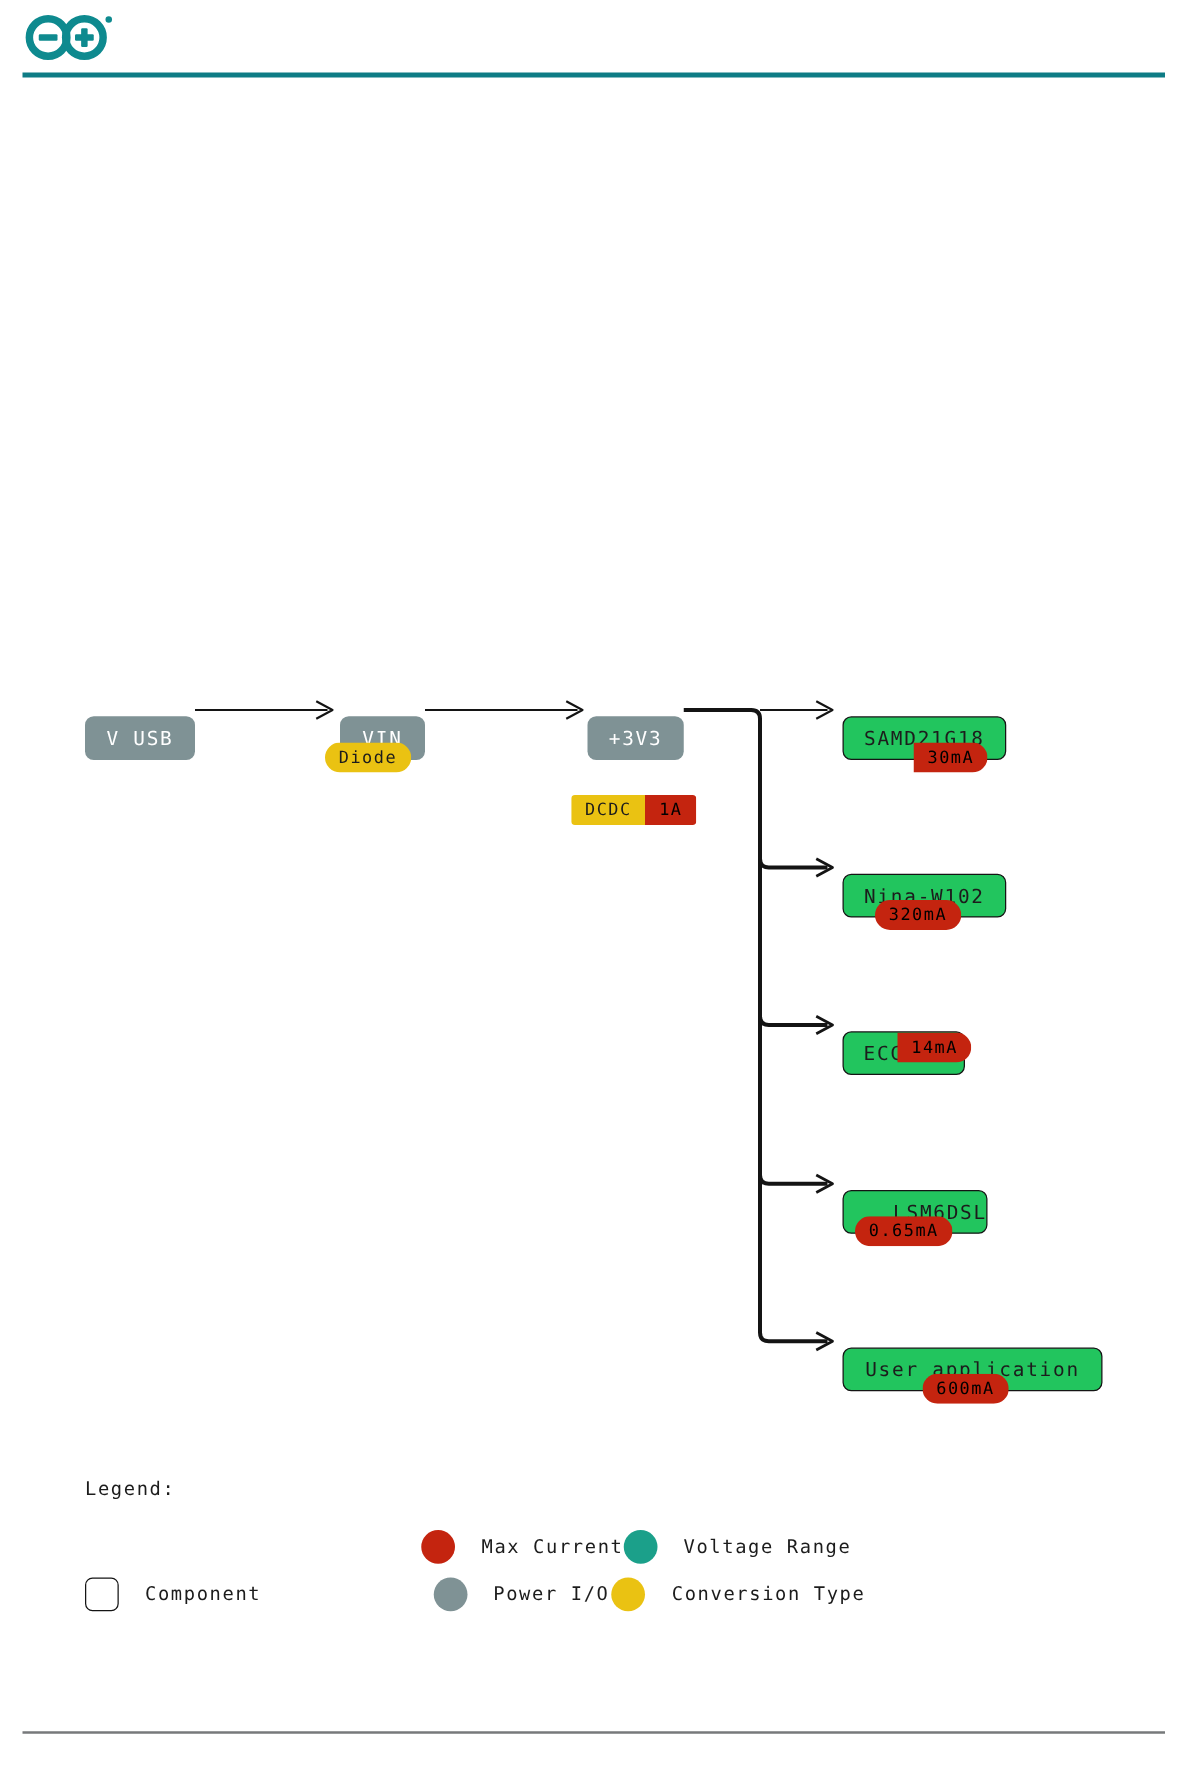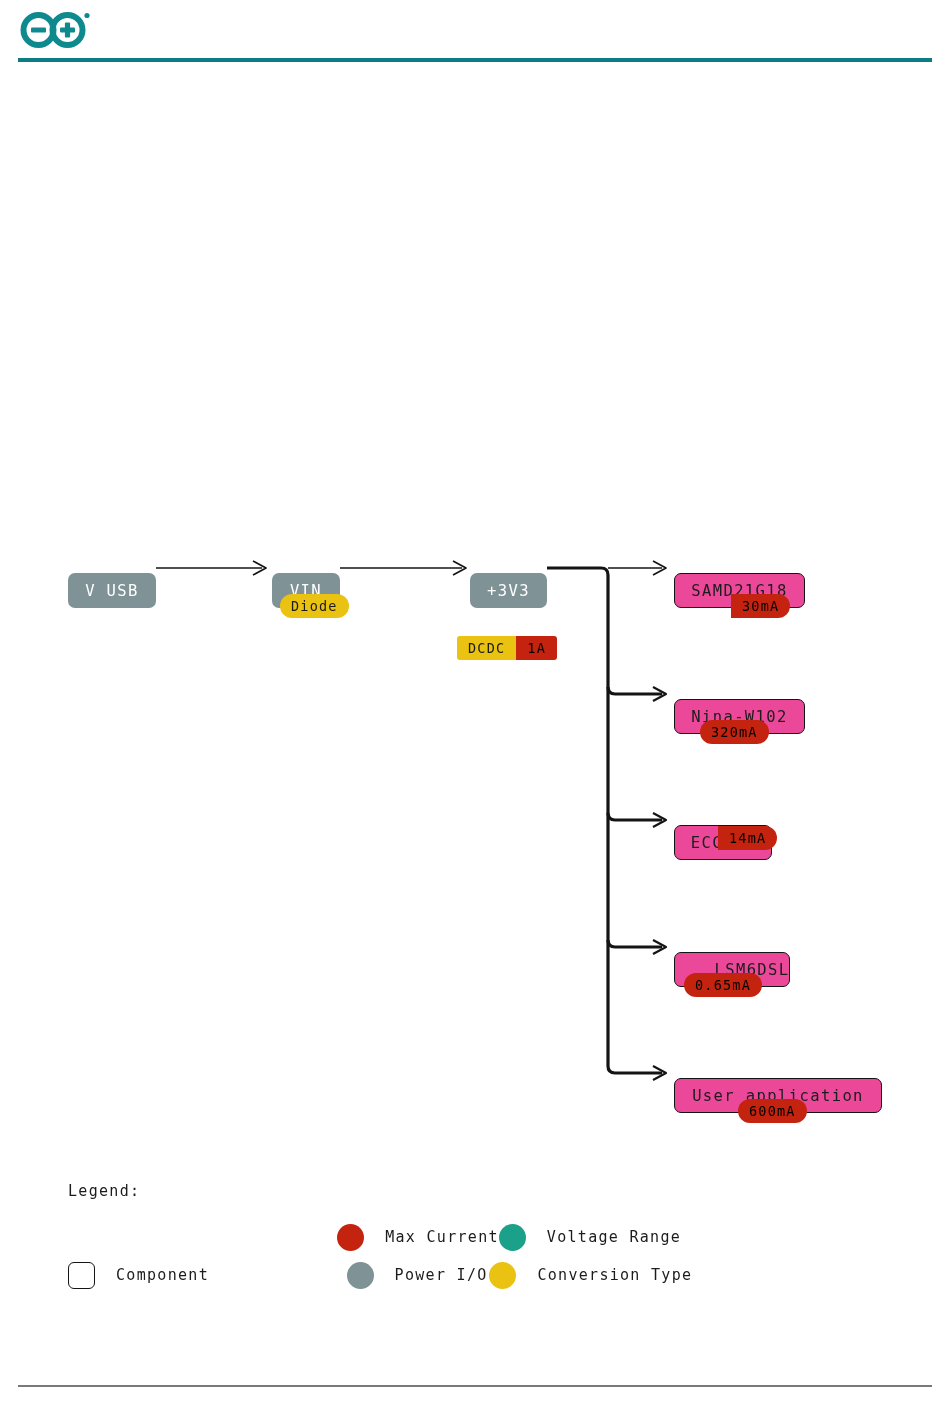--- a/index.html
+++ b/index.html
@@ -71,21 +71,21 @@
     letter-spacing: 1.4px;
     white-space: nowrap;
     margin-top: 22px;
   }
   .node.power {
     background: #7F9295;
     color: #ffffff;
     height: 35px;
   }
   .node.component {
-    background: #ec4899;
+    background: #22c55e;
     color: #1c1c1c;
     border: 1.8px solid #141414;
     height: 35px;
   }
 
   
   .badge {
     position: absolute;
     box-sizing: border-box;
     display: flex;
@@ -201,21 +201,21 @@
     </g>
   </svg>
 
   <div class="node power" style="left:68px; top:551px; width:88px;">
     <span>V USB</span>
   </div>
 
   <div class="node power" style="left:272px; top:551px; width:68px;">
     <span>VIN</span>
   </div>
-  <div class="badge" style="left:280px; top:594px;">
+  <div class="badge" style="left:260px; top:594px;">
     <span class="seg yellow">Diode</span>
   </div>
 
   <div class="node power" style="left:470px; top:551px; width:77px;">
     <span>+3V3</span>
   </div>
   <div class="badge split" style="left:457px; top:594px;">
     <span class="seg yellow">DCDC</span>
     <span class="seg red">1A</span>
   </div>

